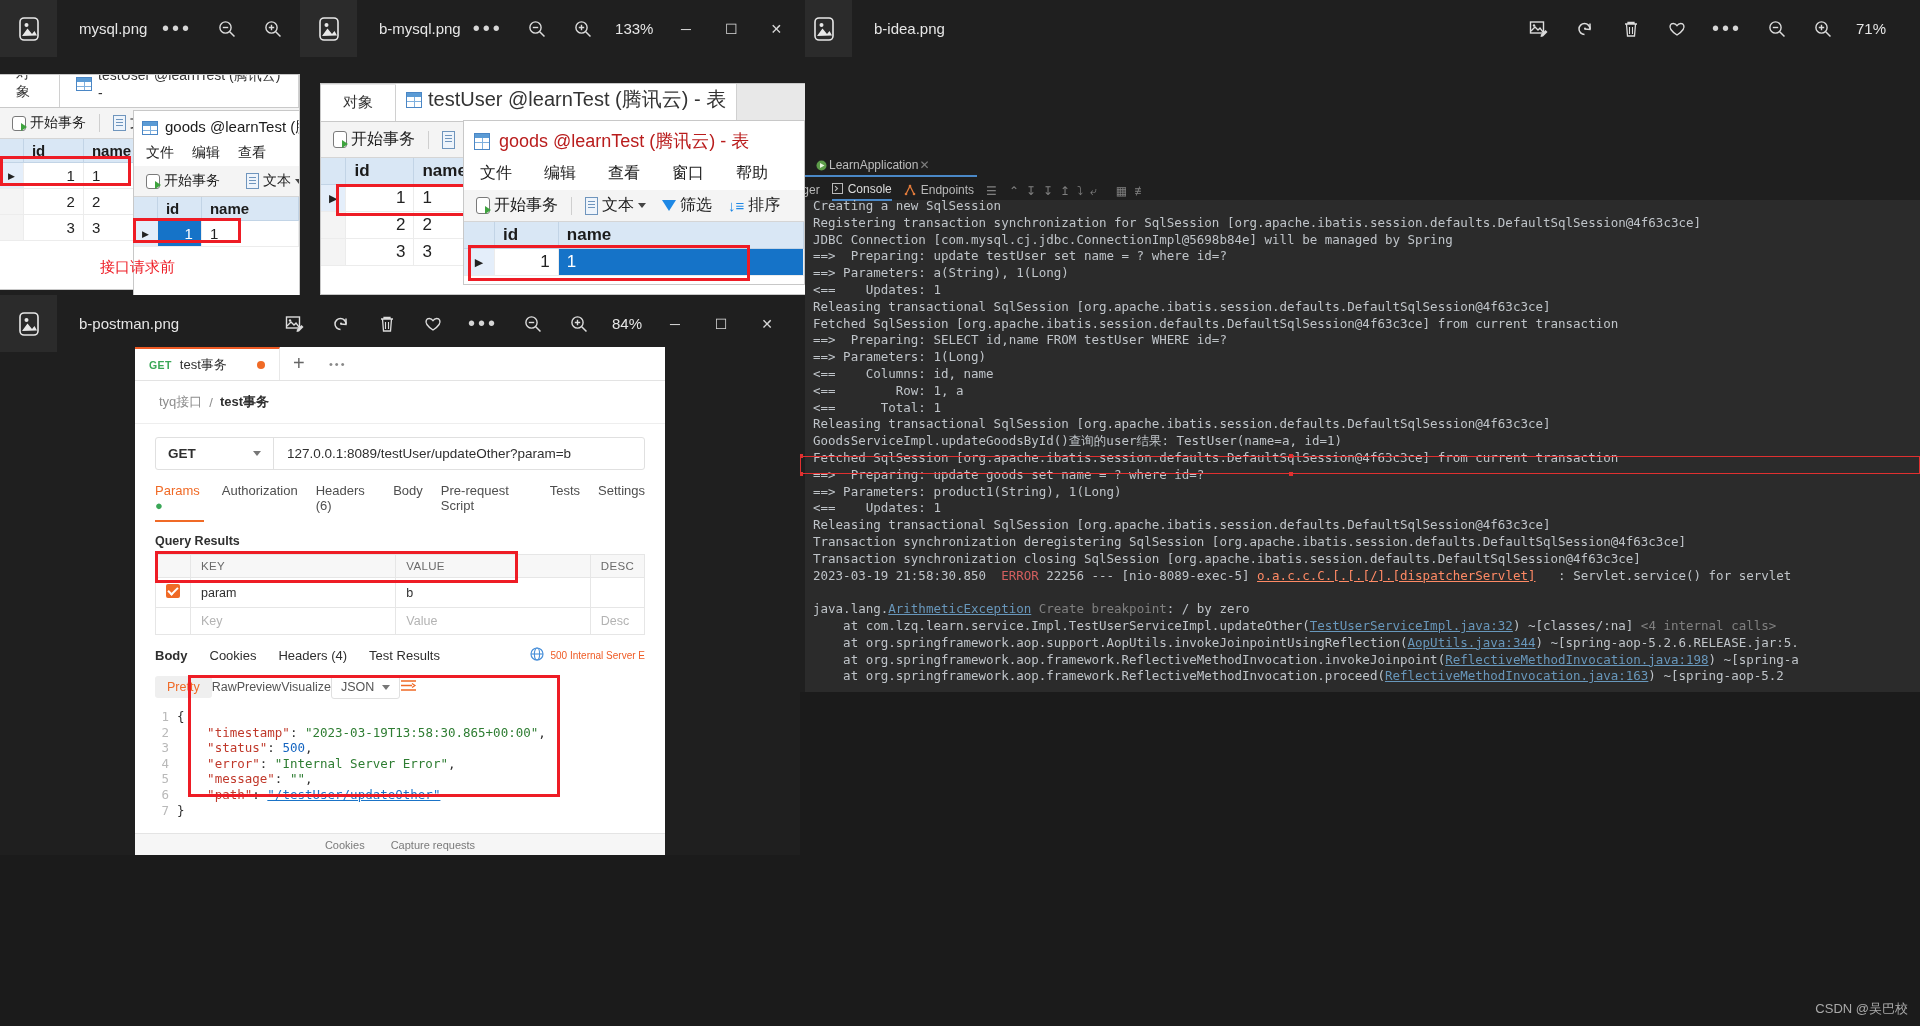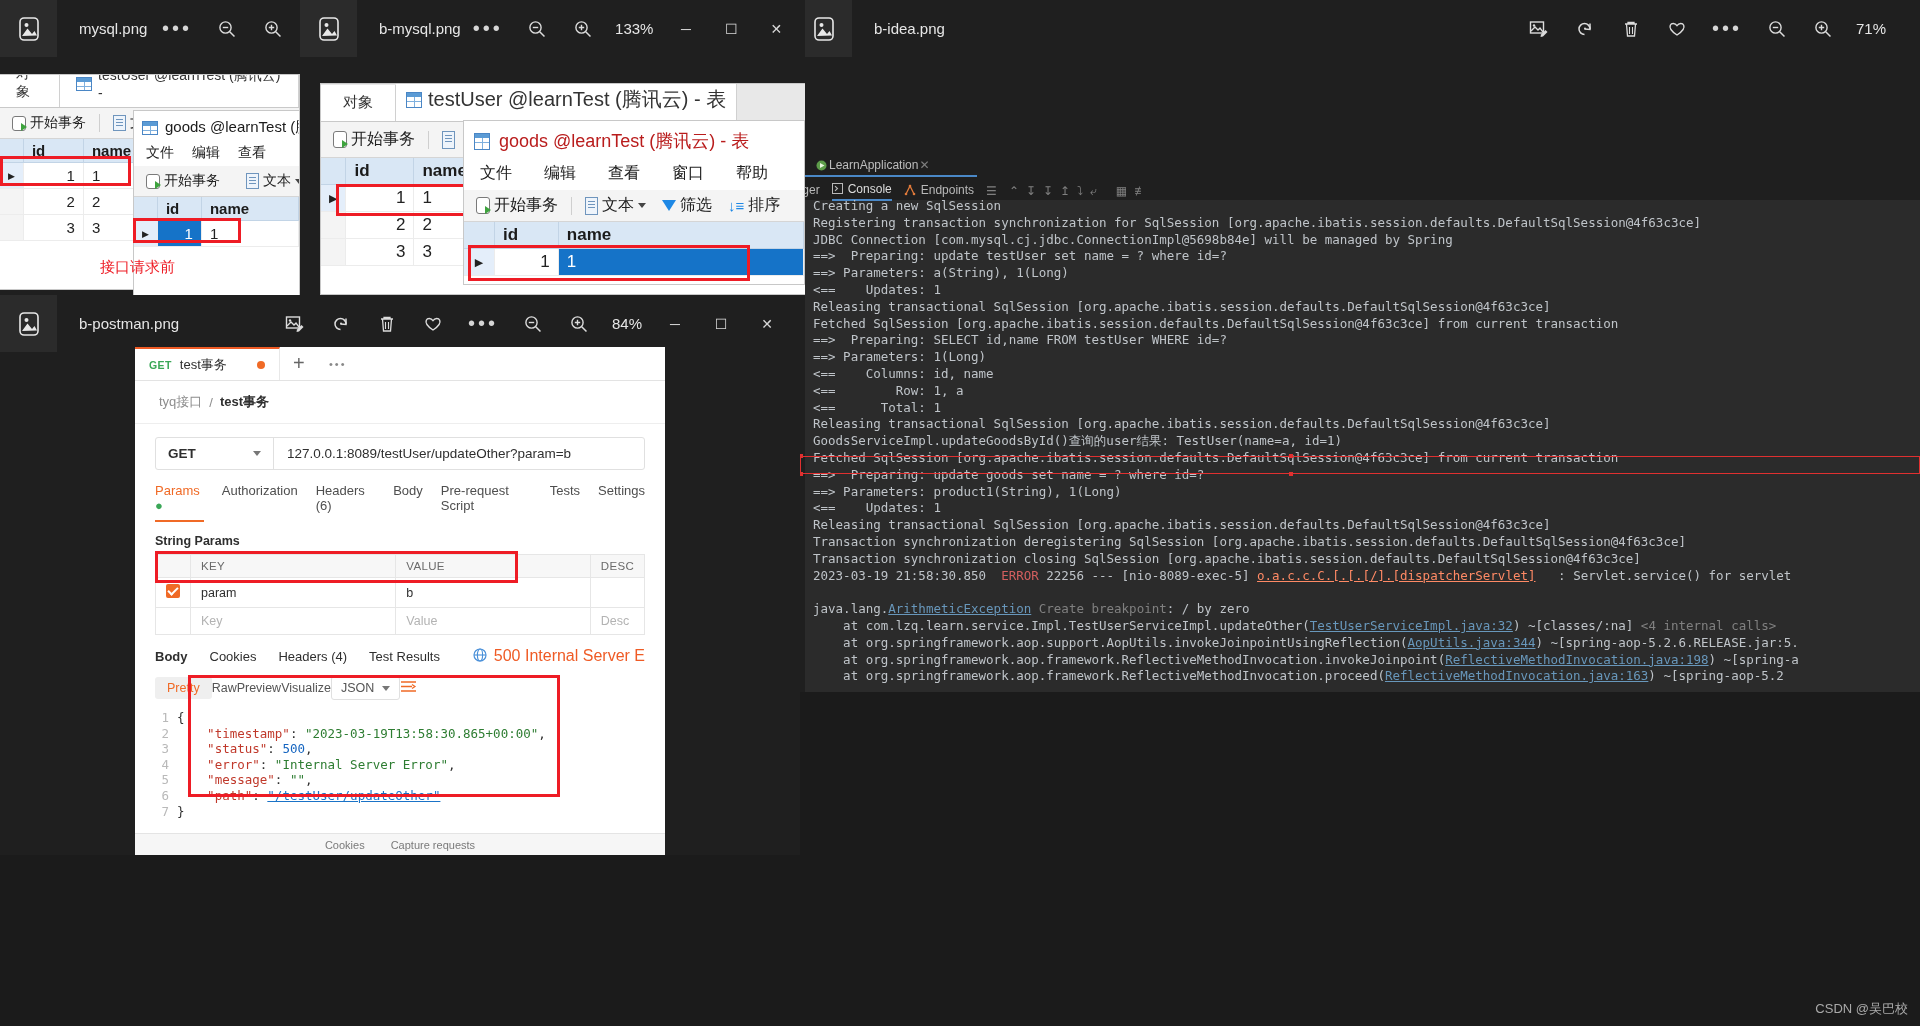--- a/index.html
+++ b/index.html
@@ -89,21 +89,21 @@
   .pm-green { color: #3aa757; }
   .pm-qp { padding: 12px 20px 6px; font-weight: bold; font-size: 12.5px;}
   table.pmtab { border-collapse: collapse; width: calc(100% - 1px); font-size: 12.5px; }
   table.pmtab th { background: #f7f7f7; text-align: left; font-weight: normal; color: #6a6a6a; padding: 5px 10px; border: 1px solid #e6e6e6; font-size:11.5px; letter-spacing:.3px;}
   table.pmtab td { padding: 6px 10px; border: 1px solid #e6e6e6; height: 27px;}
   .pm-check { width: 14px; height: 14px; background: #f06a26; border-radius: 2px; position: relative; display:inline-block; }
   .pm-check::after { content:""; position:absolute; left:4px; top:1px; width:4px;height:8px;border:solid #fff;border-width:0 2px 2px 0;transform:rotate(45deg);}
   .pm-ph { color: #b3b3b3; }
   .pm-rowtabs { display:flex; gap: 22px; align-items:center; padding: 12px 20px 0; font-size: 13px;}
   .pm-rowtabs .on { font-weight:bold; }
-  .pm-status { color: #ef5b25; font-size: 16px; }
+  .pm-status { color: #ef5b25; font-size: 10px; }
   .pm-viewbar { display:flex; align-items:center; padding: 11px 20px 0; font-size: 12.5px; color:#555;}
   .pm-pill { background:#f2f2f2; padding: 4px 12px; border-radius: 3px; }
   .pm-pill.on { background:#efefef; color:#f06a26;}
   .pm-select { display:flex;align-items:center;gap:8px;border:1px solid #e0e0e0;border-radius:3px;padding:4px 9px;}
   .codewrap { display:flex; margin: 10px 20px 0; font-family: "DejaVu Sans Mono","Liberation Mono",monospace; font-size: 12.5px; line-height: 15.6px;}
   .gutter { color:#b9b9b9; text-align:right; width: 22px; padding-right:8px;}
   .jk { color: #c0392b; }
   .jv { color: #2e7d32; }
   .jn { color: #1565c0; }
   .jl { color: #1a73c7; text-decoration: underline;}
@@ -561,21 +561,21 @@
           <div class="u"></div>
         </div>
         <div class="pm-subtab">Authorization</div>
         <div class="pm-subtab">Headers (6)</div>
         <div class="pm-subtab">Body</div>
         <div class="pm-subtab">Pre-request Script</div>
         <div class="pm-subtab">Tests</div>
         <div class="pm-subtab">Settings</div>
       </div>
 
-      <div class="pm-qp">String Params</div>
+      <div class="pm-qp">Query Results</div>
 
       <table class="pmtab" style="margin:0 20px; width:calc(100% - 40px);">
         <tbody>
             <tr>
           <th style="width:30px;"></th>
           <th style="width:228px;">KEY</th>
           <th style="width:215px;">VALUE</th>
           <th>DESC</th>
         </tr>
         <tr>

